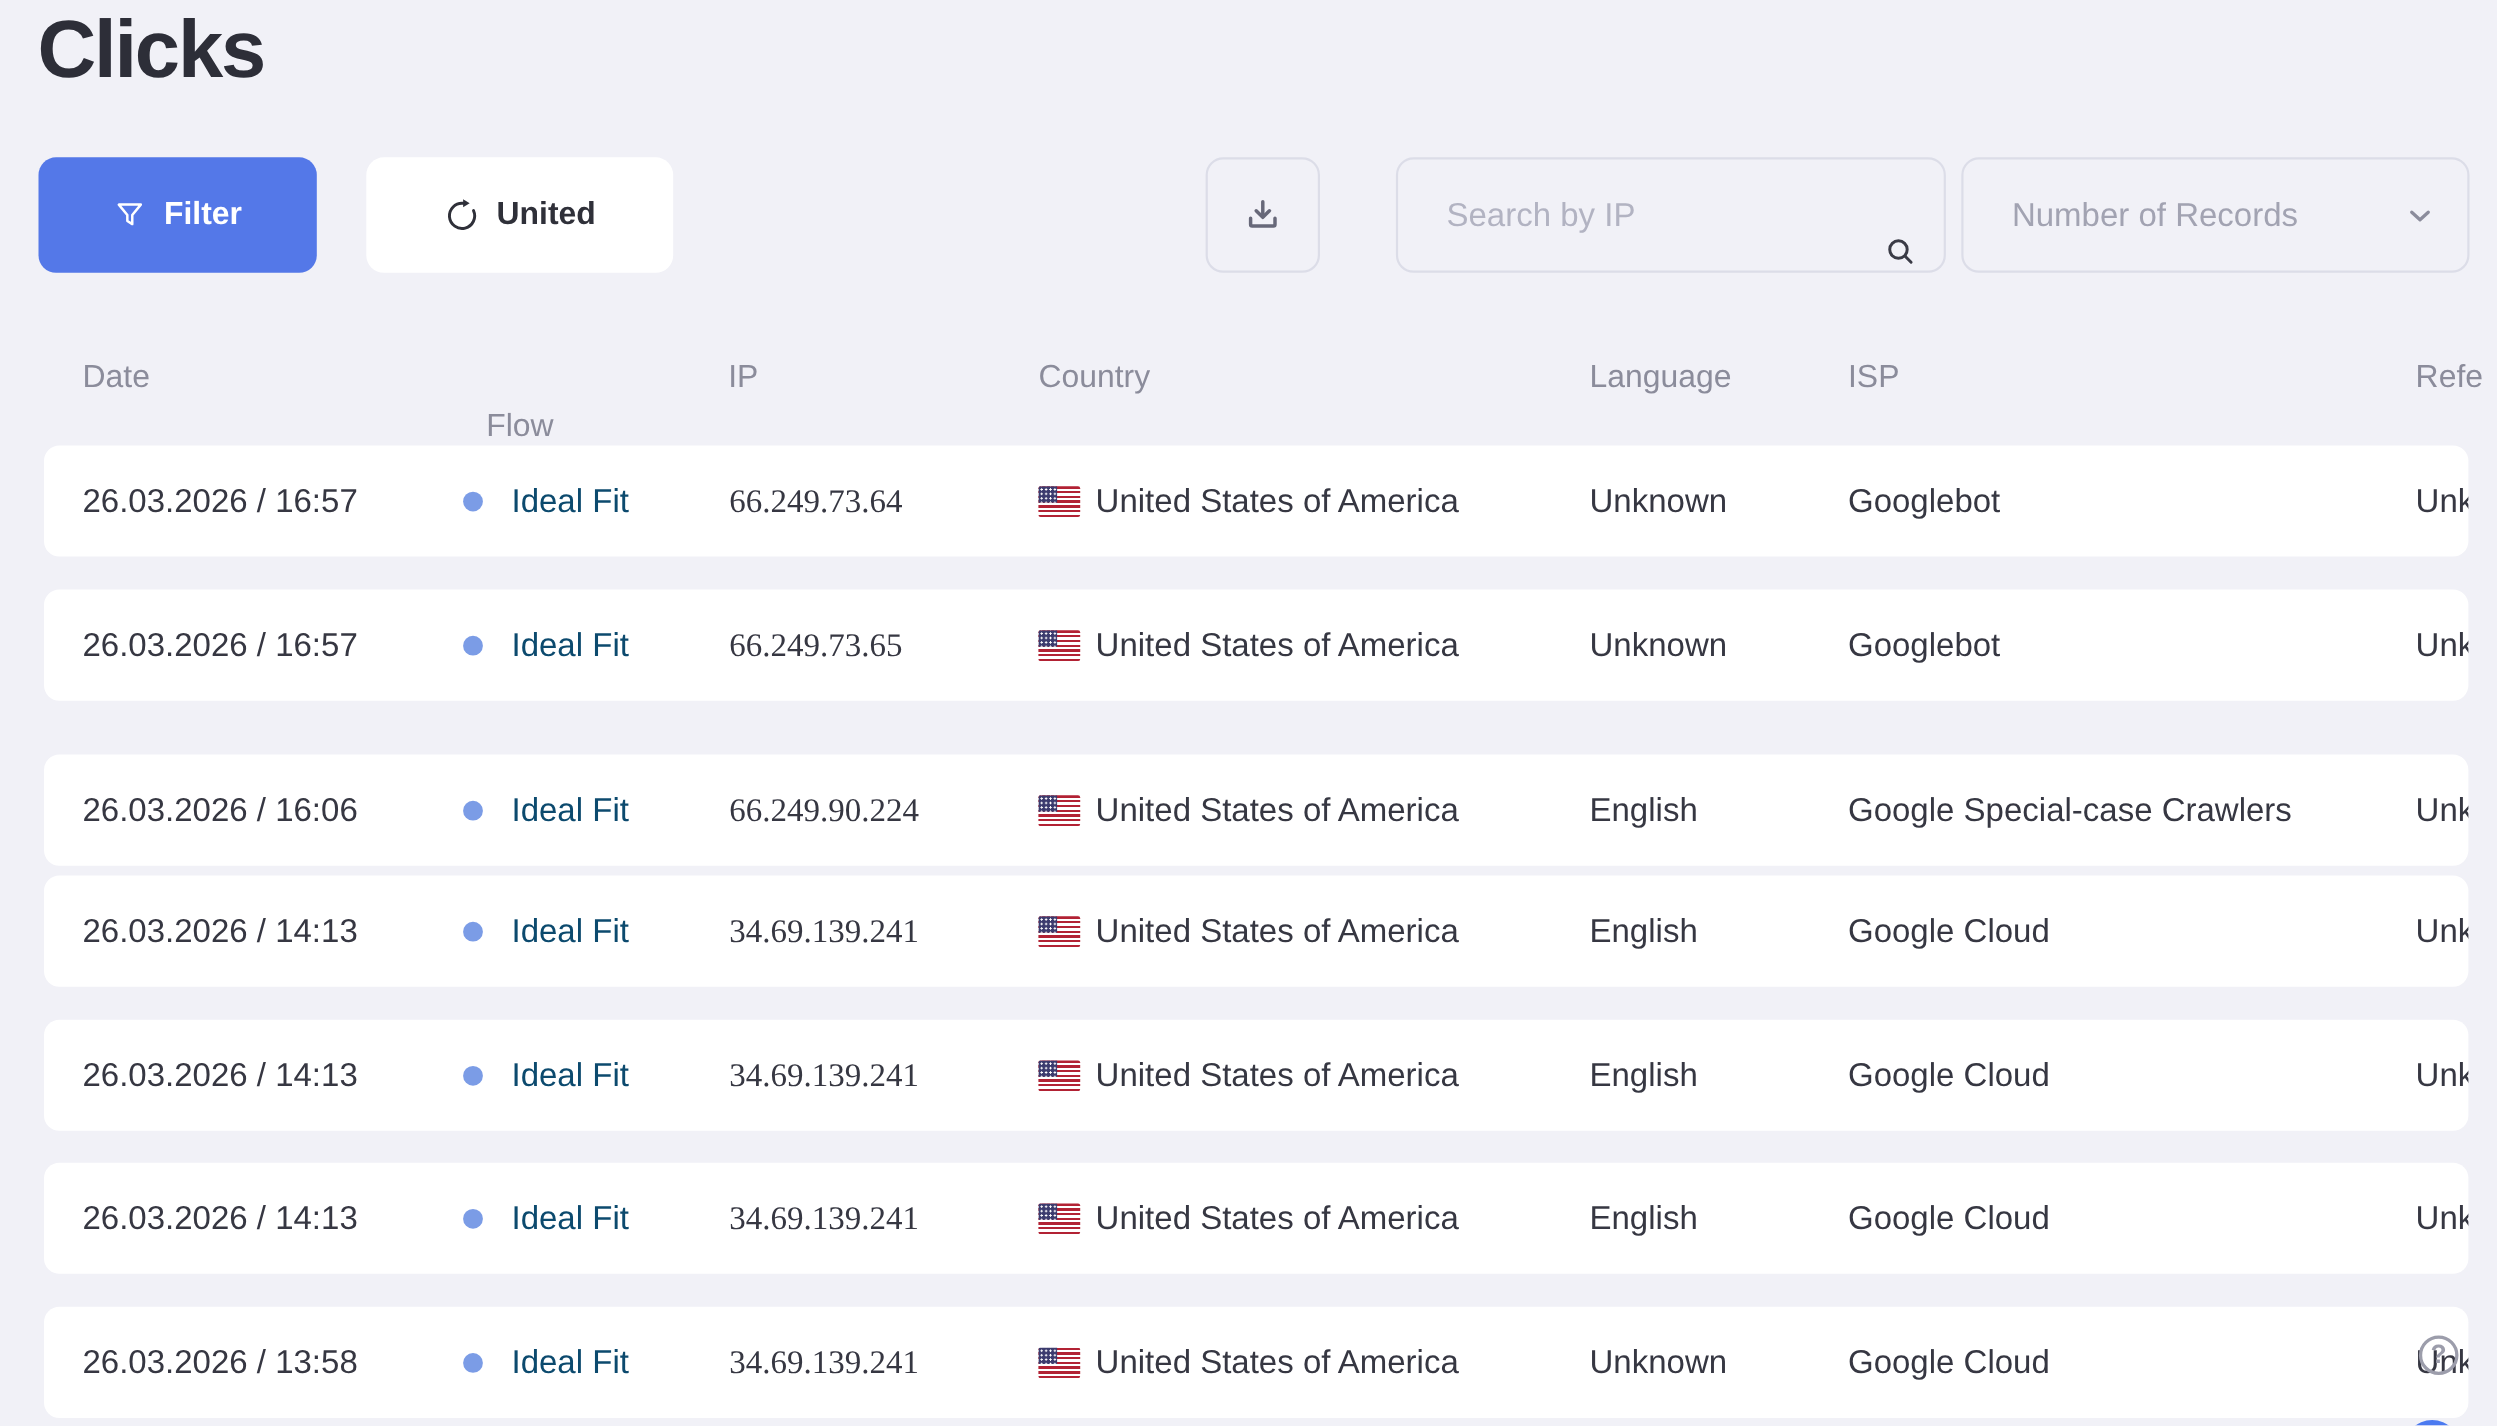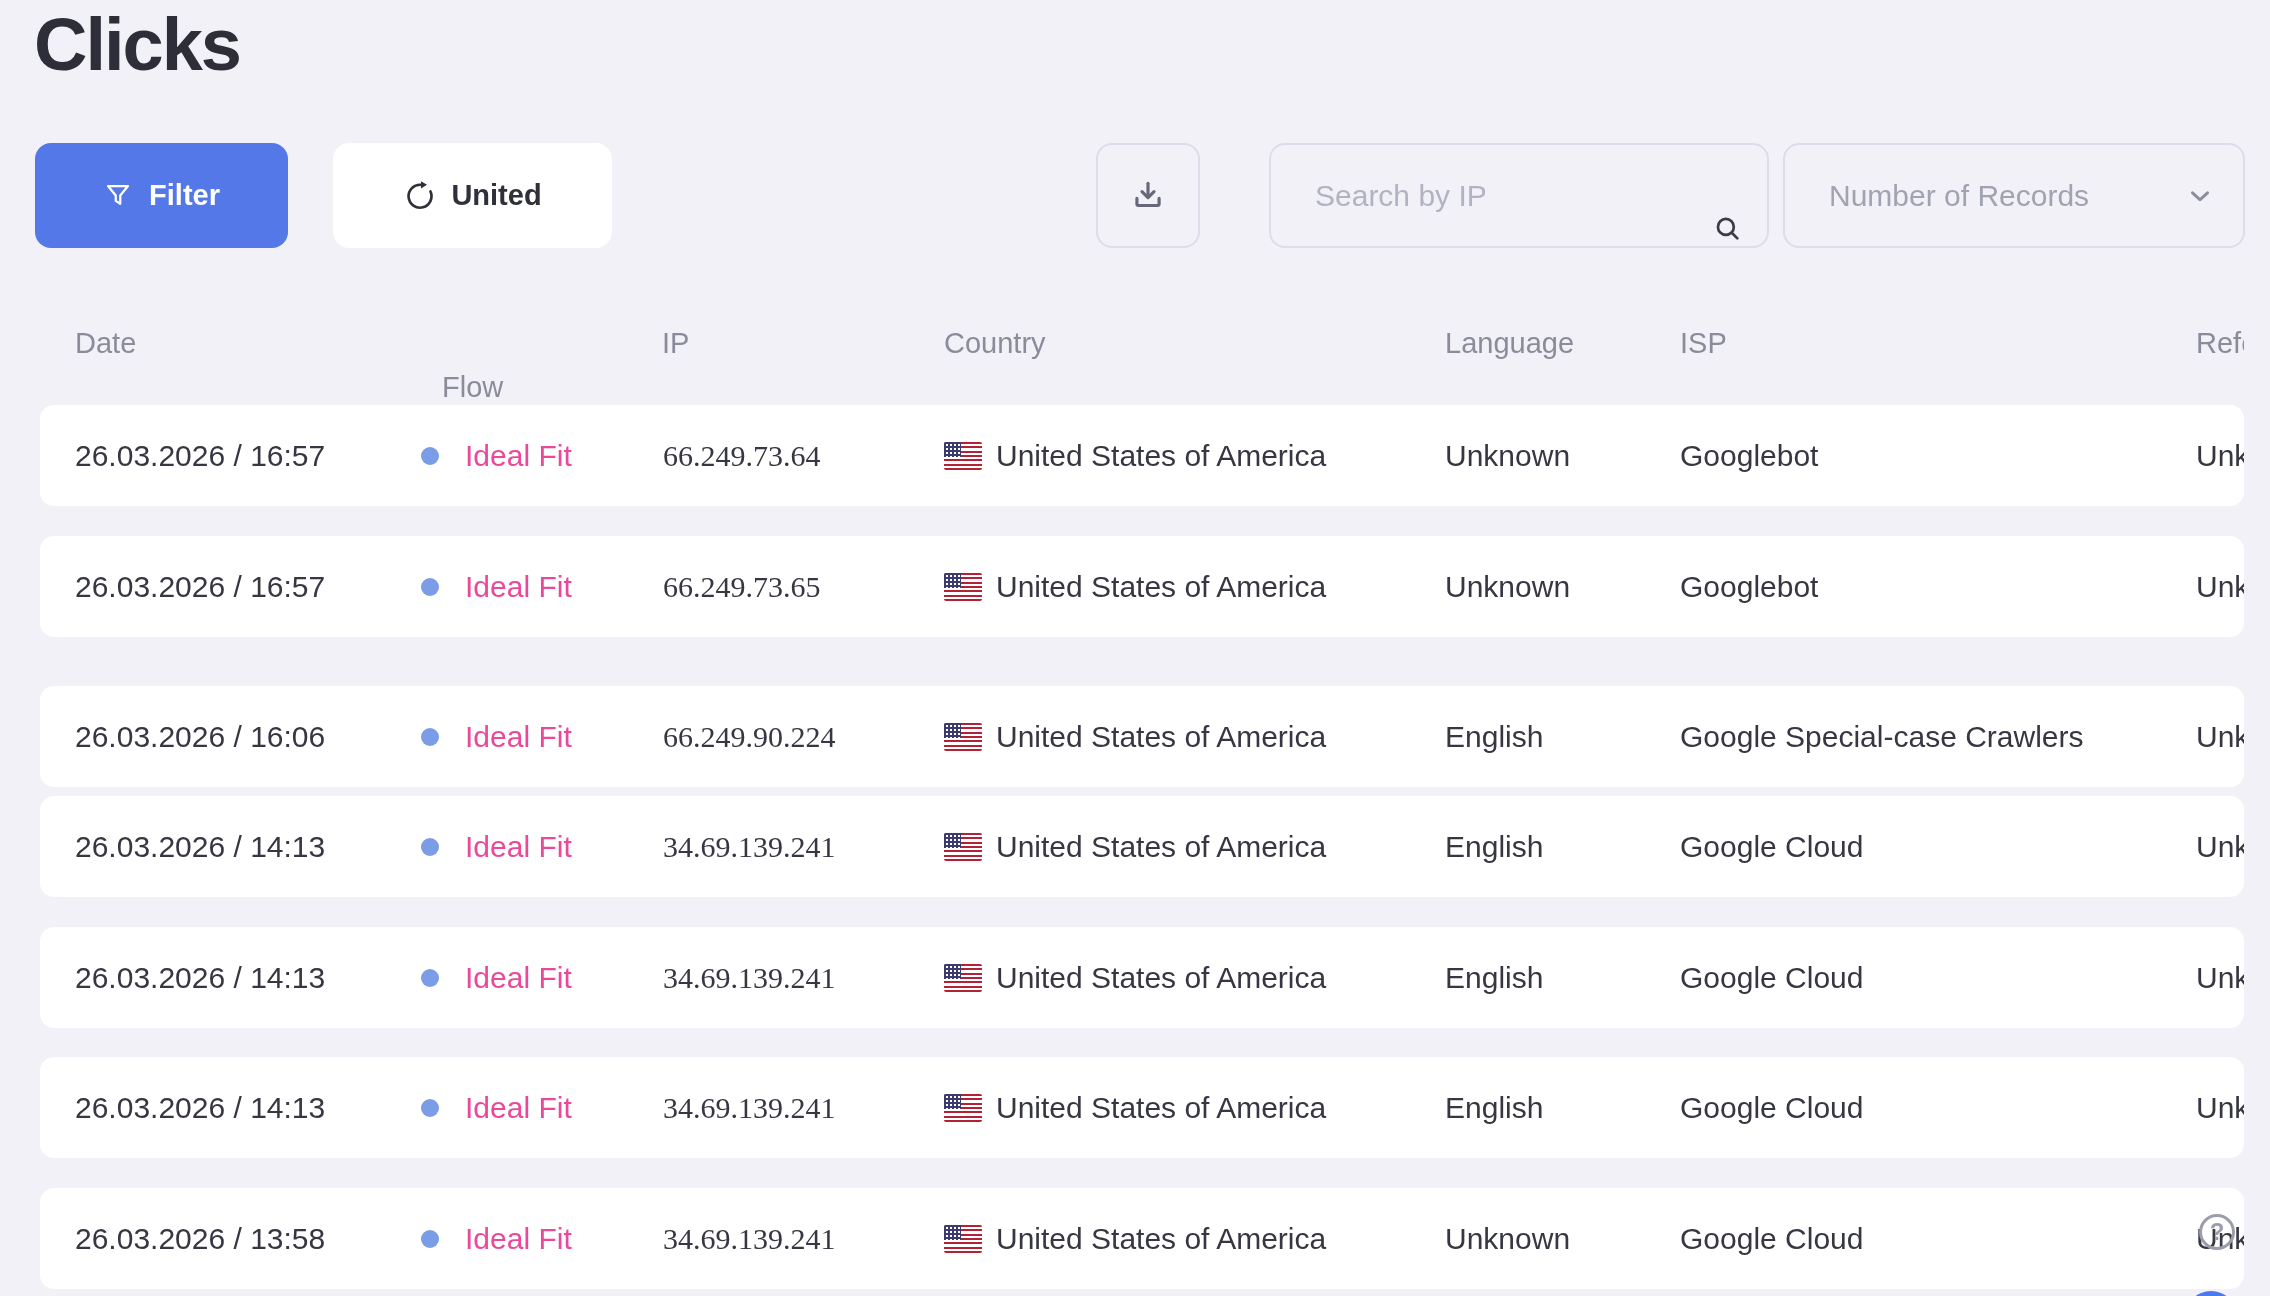--- a/index.html
+++ b/index.html
@@ -52,40 +52,41 @@
     position:absolute;left:1783px;top:143px;width:462px;height:105px;box-sizing:border-box;
     border:2px solid #dcdde8;border-radius:16px;background:transparent;
     display:flex;align-items:center;justify-content:space-between;
     padding:0 28px 0 44px;cursor:pointer;
     font-size:30px;color:#a2a3b2;
   }
   
   .table-area{
     position:absolute;left:0;top:0;width:2244px;height:1296px;
     overflow:hidden;
+    padding-left:13px;
   }
   .col-header{
     position:absolute;top:320px;height:46px;line-height:46px;
     font-size:29px;font-weight:500;color:#8b8c9b;white-space:nowrap;
   }
   .row{
     position:absolute;left:40px;width:2204px;height:101px;
     background:#ffffff;border-radius:14px;overflow:hidden;
   }
   .cell{
     position:absolute;top:0;height:101px;line-height:101px;
     font-size:30px;color:#363742;white-space:nowrap;
   }
   .cell.date{left:35px;}
   .flow{
     position:absolute;left:381px;top:0;height:101px;
     display:flex;align-items:center;gap:26px;cursor:pointer;
   }
   .flow .dot{width:18px;height:18px;border-radius:50%;background:#7b9ce6;}
-  .flow .flow-text{font-size:30px;color:#ec4899;}
+  .flow .flow-text{font-size:30px;color:#0c4a6e;}
   .cell.ip{left:623px;font-family:Liberation Serif, serif;}
   .cell.country{left:904px;display:flex;align-items:center;gap:14px;line-height:normal;}
   .flag{
     position:relative;width:38px;height:28px;flex:0 0 auto;border-radius:2px;overflow:hidden;
     background:repeating-linear-gradient(180deg,
       #b22234 0 2.16px,#ffffff 2.16px 4.31px);
   }
   .flag .canton{
     position:absolute;left:0;top:0;width:17px;height:15px;background:#3c3b6e;
     background-image:radial-gradient(#ffffff 0.8px,transparent 0.9px);

